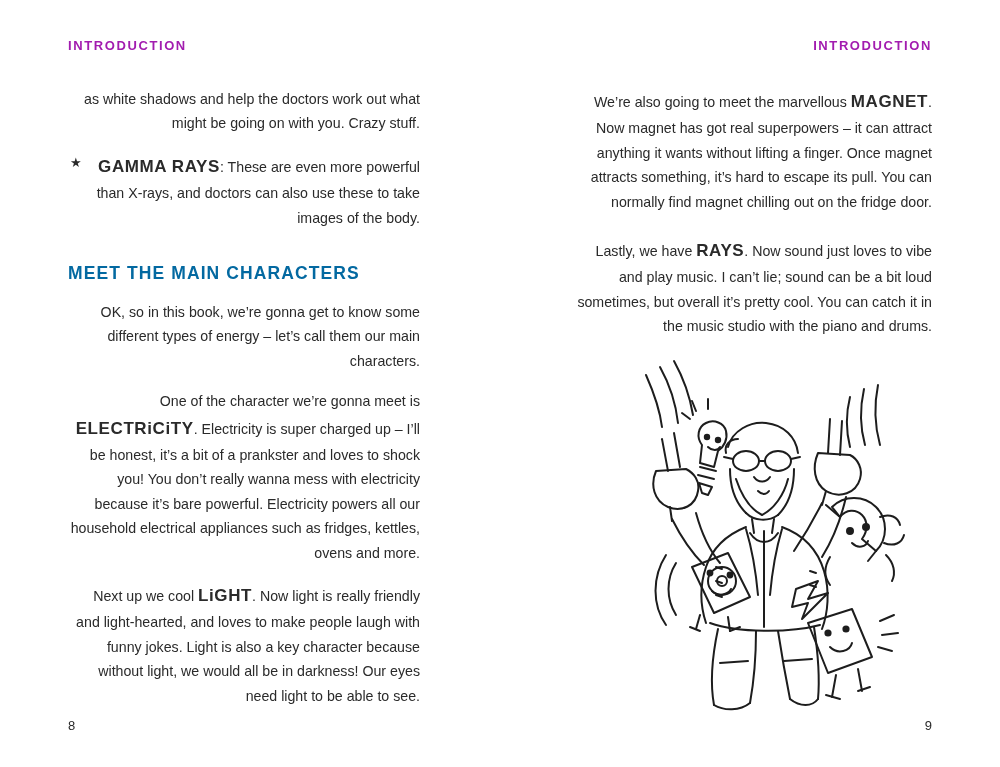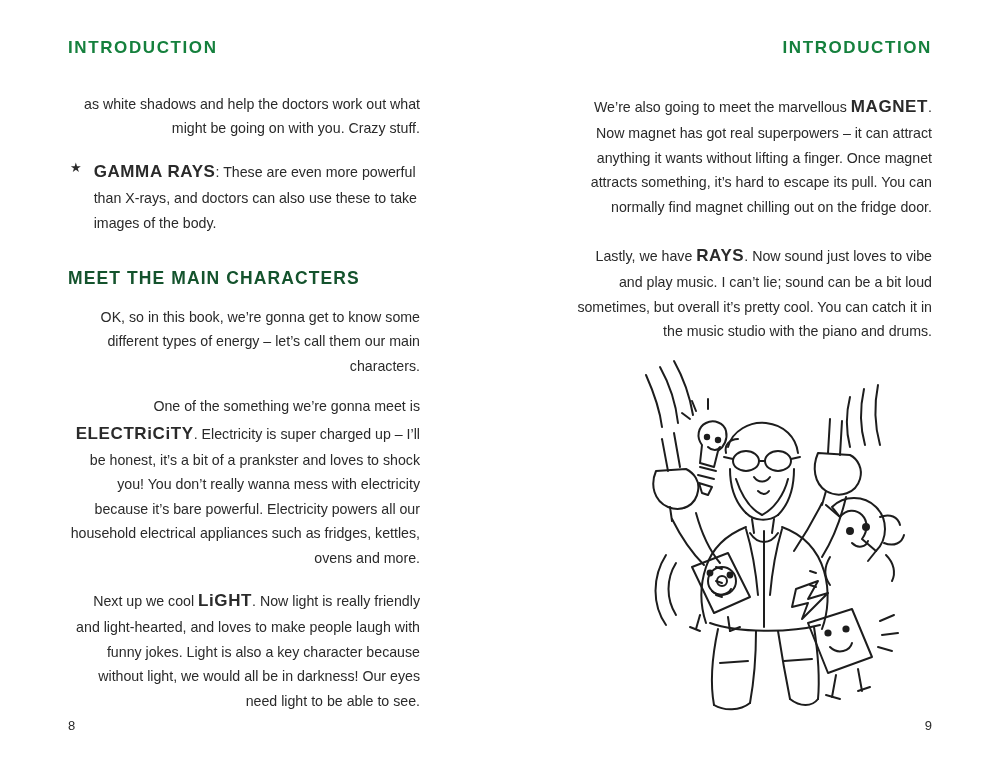--- a/index.html
+++ b/index.html
@@ -26,24 +26,24 @@
     height: 767px;
     box-sizing: border-box;
   }
   .page-left {
     padding: 38px 80px 0 68px;
   }
   .page-right {
     padding: 38px 68px 0 68px;
   }
   .running-head {
-    font-size: 17px;
+    font-size: 13px;
     letter-spacing: 1.6px;
     font-weight: 700;
-    color: #15803d;
+    color: #a21caf;
     text-transform: uppercase;
   }
   .running-head.right {
     text-align: right;
   }
   .body-col {
     margin-top: 34px;
     font-size: 14.2px;
     line-height: 1.72;
     color: #2a2a2a;
@@ -59,32 +59,33 @@
     padding-left: 2px;
   }
   .bullet-star {
     font-size: 13px;
     line-height: 1.72;
     color: #2a2a2a;
     flex: 0 0 auto;
   }
   .bullet-text {
     flex: 1 1 auto;
+    text-align: right;
   }
   .term {
     font-weight: 700;
     letter-spacing: 0.6px;
     font-size: 17px;
   }
   h2.section-head {
     font-size: 17.5px;
     font-weight: 700;
     letter-spacing: 1.1px;
     margin: 28px 0 12px 0;
-    color: #14532d;
+    color: #0369a1;
     text-transform: uppercase;
   }
   .folio {
     position: absolute;
     bottom: 34px;
     font-size: 13px;
     color: #2a2a2a;
   }
   .folio-left { left: 68px; }
   .folio-right { right: 68px; }
@@ -116,21 +117,21 @@
 
       <div class="bullet-item">
         <span class="bullet-star">★</span>
         <span class="bullet-text"><span class="term">GAMMA RAYS</span><span>: These are even more powerful than X-rays, and doctors can also use these to take images of the body.</span></span>
       </div>
 
       <h2 class="section-head">MEET THE MAIN CHARACTERS</h2>
 
       <p>OK, so in this book, we’re gonna get to know some different types of energy – let’s call them our main characters.</p>
 
-      <p><span>One of the something we’re gonna meet is </span><span class="term">ELECTRiCiTY</span><span>. Electricity is super charged up – I’ll be honest, it’s a bit of a prankster and loves to shock you! You don’t really wanna mess with electricity because it’s bare powerful. Electricity powers all our household electrical appliances such as fridges, kettles, ovens and more.</span></p>
+      <p><span>One of the character we’re gonna meet is </span><span class="term">ELECTRiCiTY</span><span>. Electricity is super charged up – I’ll be honest, it’s a bit of a prankster and loves to shock you! You don’t really wanna mess with electricity because it’s bare powerful. Electricity powers all our household electrical appliances such as fridges, kettles, ovens and more.</span></p>
 
       <p><span>Next up we cool </span><span class="term">LiGHT</span><span>. Now light is really friendly and light-hearted, and loves to make people laugh with funny jokes. Light is also a key character because without light, we would all be in darkness! Our eyes need light to be able to see.</span></p>
 
     </div>
 
     <div class="folio folio-left">8</div>
   </div>
 
   <div class="page page-right">
     <div class="running-head right">INTRODUCTION</div>

